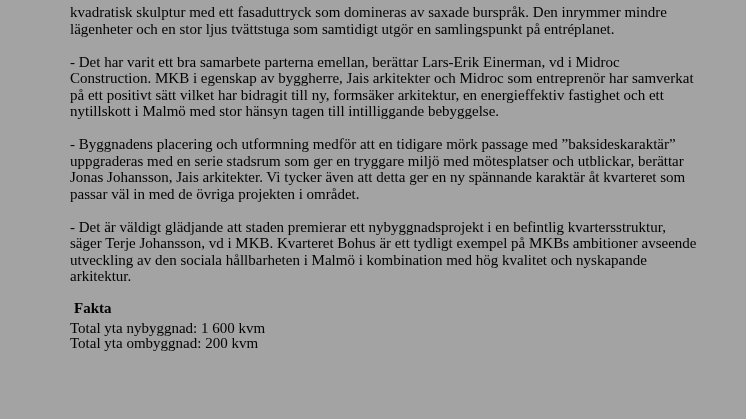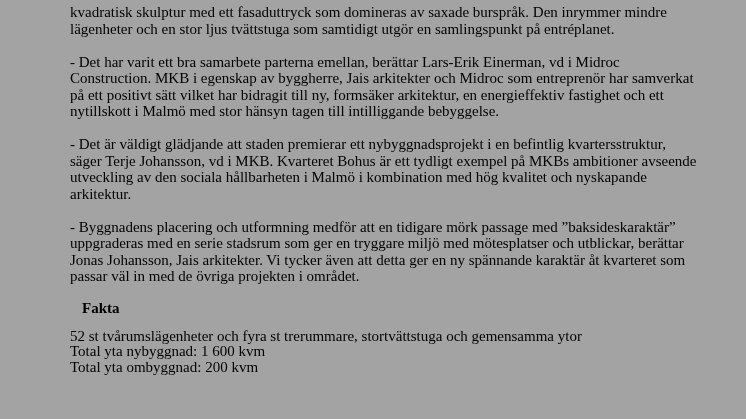--- a/index.html
+++ b/index.html
@@ -22,46 +22,45 @@
       color: #000000;
       font-family: "Liberation Serif", "DejaVu Serif", serif;
       font-size: 15px;
       line-height: 16.5px;
     }
     .para {
       margin: 0 0 16.5px 0;
       white-space: pre-line; 
     }
     .fakta-heading {
-      margin: 12px;
+      margin: 4px;
       font-weight: bold;
       line-height: 15.5px;
     }
     .fakta-line {
       margin: 0;
       line-height: 15.5px;
       white-space: pre-line;
     }
   </style>
 </head>
 <body>
 
 <div class="page">
   <p class="para">kvadratisk skulptur med ett fasaduttryck som domineras av saxade burspråk. Den inrymmer mindre
 lägenheter och en stor ljus tvättstuga som samtidigt utgör en samlingspunkt på entréplanet.</p>
   <p class="para">- Det har varit ett bra samarbete parterna emellan, berättar Lars-Erik Einerman, vd i Midroc
 Construction. MKB i egenskap av byggherre, Jais arkitekter och Midroc som entreprenör har samverkat
 på ett positivt sätt vilket har bidragit till ny, formsäker arkitektur, en energieffektiv fastighet och ett
 nytillskott i Malmö med stor hänsyn tagen till intilliggande bebyggelse.</p>
+  <p class="para">- Byggnadens placering och utformning medför att en tidigare mörk passage med ”baksideskaraktär”
+uppgraderas med en serie stadsrum som ger en tryggare miljö med mötesplatser och utblickar, berättar
+Jonas Johansson, Jais arkitekter. Vi tycker även att detta ger en ny spännande karaktär åt kvarteret som
+passar väl in med de övriga projekten i området.</p>
   <p class="para">- Det är väldigt glädjande att staden premierar ett nybyggnadsprojekt i en befintlig kvartersstruktur,
 säger Terje Johansson, vd i MKB. Kvarteret Bohus är ett tydligt exempel på MKBs ambitioner avseende
 utveckling av den sociala hållbarheten i Malmö i kombination med hög kvalitet och nyskapande
 arkitektur.</p>
-  <p class="para">- Byggnadens placering och utformning medför att en tidigare mörk passage med ”baksideskaraktär”
-uppgraderas med en serie stadsrum som ger en tryggare miljö med mötesplatser och utblickar, berättar
-Jonas Johansson, Jais arkitekter. Vi tycker även att detta ger en ny spännande karaktär åt kvarteret som
-passar väl in med de övriga projekten i området.</p>
 
   <p class="fakta-heading">Fakta</p>
-  <div class="fakta-line">52 st tvårumslägenheter och fyra st trerummare, stortvättstuga och gemensamma ytor</div>
   <div class="fakta-line">Total yta nybyggnad: 1 600 kvm</div>
   <div class="fakta-line">Total yta ombyggnad: 200 kvm</div>
 </div>
 
 </body></html>

